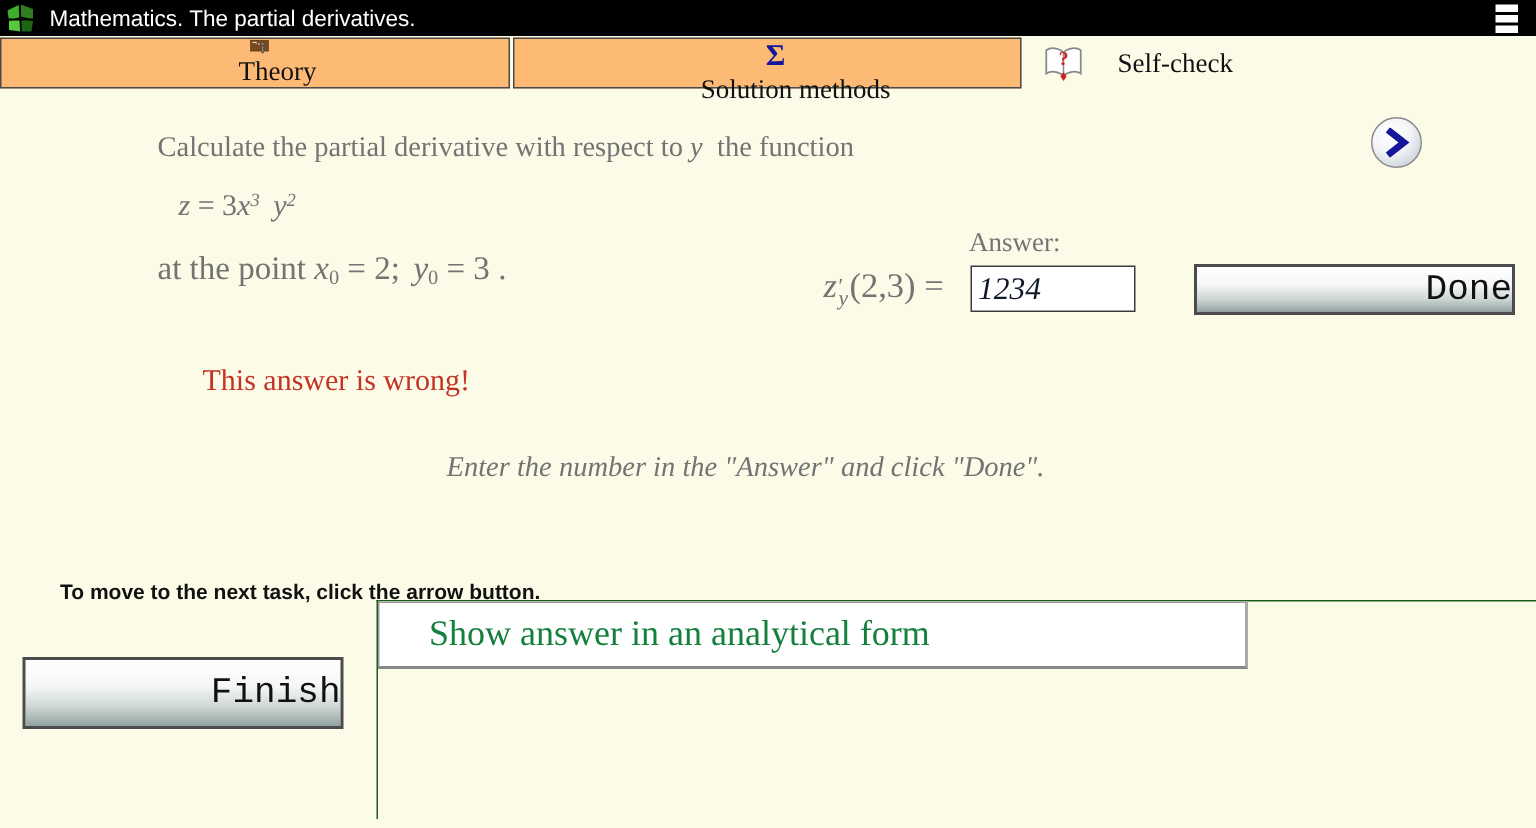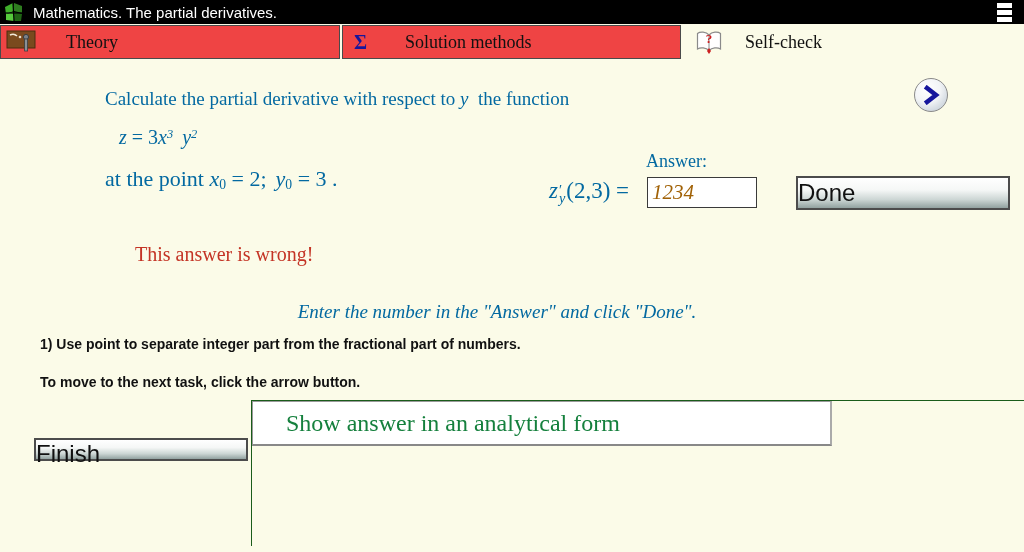--- a/index.html
+++ b/index.html
@@ -8,34 +8,34 @@
   .screen { position:relative; width:1024px; height:552px; background:#fbfbe8; overflow:hidden; }
 
   
   .titlebar { position:absolute; left:0; top:0; width:1024px; height:24px; background:#000; display:flex; align-items:center;text-align:center; }
   .logo { width:22px; height:22px; margin-left:3px; flex:0 0 auto; }
   .win-title { color:#fff; font-family:"Liberation Sans", sans-serif; font-size:15px; margin-left:8px; white-space:nowrap; }
   .winmenu { position:absolute; right:12px; top:3px; display:flex; flex-direction:column; gap:2px; cursor:pointer; }
   .winmenu i { display:block; width:15px; height:5px; background:#fff; }
 
   
-  .tab { position:absolute; top:25px; height:34px; background:#ef4444; border:1px solid #4a4a4a; display:flex; align-items:center; cursor:pointer; }
+  .tab { position:absolute; top:25px; height:34px; background:#fdba74; border:1px solid #4a4a4a; display:flex; align-items:center; cursor:pointer;flex-direction:column; }
   .tab-theory { left:0; width:340px; }
   .tab-solution { left:342px; width:339px; }
   .tab-selfcheck { position:absolute; top:25px; left:681px; width:343px; height:34px; background:transparent; border:none; display:flex; align-items:center; cursor:pointer; }
   .tab-label { font-size:18px; color:#111; }
   .tab-theory .tab-label { margin-left:30px; }
   .tab-theory .tab-icon { margin-left:5px; }
   .sigma { margin-left:11px; font-size:20px; font-weight:bold; color:#16169c; font-family:"Liberation Serif", serif; }
   .tab-solution .tab-label { margin-left:38px; }
   .book-icon { margin-left:15px; }
   .tab-selfcheck .tab-label { margin-left:23px; }
 
   
-  .abs { position:absolute; white-space:nowrap; color:#0369a1; }
+  .abs { position:absolute; white-space:nowrap; color:#737373; }
   .l-calc   { left:105px; top:88px;  font-size:19px; }
   .l-formula{ left:119px; top:126px; font-size:20px; }
   .l-point  { left:105px; top:166px; font-size:22px; }
   .ital { font-style:italic; }
   .sup { font-size:0.62em; position:relative; top:-0.5em; }
   .sub { font-size:0.62em; position:relative; top:0.25em; }
   .gap { margin-left:9px; }
 
   
   .next-btn { position:absolute; left:914px; top:78px; width:34px; height:34px; border-radius:50%;
@@ -43,34 +43,34 @@
     background:radial-gradient(circle at 38% 32%, #ffffff 0%, #f2f4f6 45%, #ccd4dc 80%, #a9b3bf 100%);
     display:flex; align-items:center; justify-content:center; }
 
   
   .answer-label { left:646px; top:151px; font-size:18px; }
   .answer-lhs { left:549px; top:178px; font-size:23px; }
   .zprime { display:inline-block; vertical-align:-0.32em; line-height:0.55; font-size:0.62em; text-align:left; margin-left:1px; margin-right:1px; }
   .zprime .pp { display:block; font-style:normal; }
   .zprime .ss { display:block; font-style:italic; }
   .answer-input { position:absolute; left:647px; top:177px; width:110px; height:31px; border:1px solid #3a3a3a; background:#fff;
-    font-family:"Liberation Serif", serif; font-style:italic; font-size:21px; color:#a16207; padding:0 4px; outline:none; }
+    font-family:"Liberation Serif", serif; font-style:italic; font-size:21px; color:#0f172a; padding:0 4px; outline:none; }
   .btn3d { position:absolute; border:2px solid #4c4c4c; cursor:pointer; color:#111;
     background:linear-gradient(to bottom, #ffffff 0%, #f5f7f6 40%, #ccd6d4 72%, #92a2a0 100%);
-    font-family:Liberation Sans, sans-serif; font-size:24px; text-align:left; }
+    font-family:Liberation Mono, monospace; font-size:24px; text-align:right; }
   .done-btn { left:796px; top:176px; width:214px; height:34px; }
-  .finish-btn { left:34px; top:438px; width:214px; height:23px; }
+  .finish-btn { left:15px; top:438px; width:214px; height:48px; }
 
   
   .wrong { left:135px; top:243px; font-size:20px; color:#c43425; }
   .hint { left:0; top:301px; width:994px; text-align:center; font-style:italic; font-size:19px; white-space:nowrap; }
   .note { font-family:"Liberation Sans", sans-serif; font-weight:bold; font-size:14px; color:#111; }
   .note1 { left:40px; top:336px; }
   .note2 { left:40px; top:353px; }
-  .note3 { left:40px; top:374px; }
+  .note3 { left:40px; top:386px; }
 
   
   .panel { position:absolute; left:251px; top:400px; width:773px; height:146px;
     border-top:1px solid #1a5c1a; border-left:1px solid #1a5c1a; }
   .show-answer { position:absolute; left:252px; top:401px; width:580px; height:45px; background:#fff;
     border:1px solid #9a9a9a; border-bottom:2px solid #888; border-right:2px solid #aaa;
     font-family:"Liberation Serif", serif; font-size:24px; color:#15803d; text-align:left; padding-left:33px; line-height:42px; cursor:pointer; }
 </style>
 </head>
 <body>
@@ -137,20 +137,19 @@
 
   <div class="abs answer-lhs"><span class="ital">z</span><span class="zprime"><span class="pp">′</span><span class="ss">y</span></span><span>(2,3) =</span></div>
 
   <input class="answer-input" type="text" value="1234" style="">
 
   <button class="btn3d done-btn">Done</button>
 
   <div class="abs wrong">This answer is wrong!</div>
 
   <div class="abs hint">Enter the number in the "Answer" and click "Done".</div>
-  <div class="abs note note1">1) Use point to separate integer part from the fractional part of numbers.</div>
   <div class="abs note note3">To move to the next task, click the arrow button.</div>
 
   <div class="panel"></div>
   <button class="show-answer">Show answer in an analytical form</button>
   <button class="btn3d finish-btn">Finish</button>
 
 </div>
 
 </body></html>

